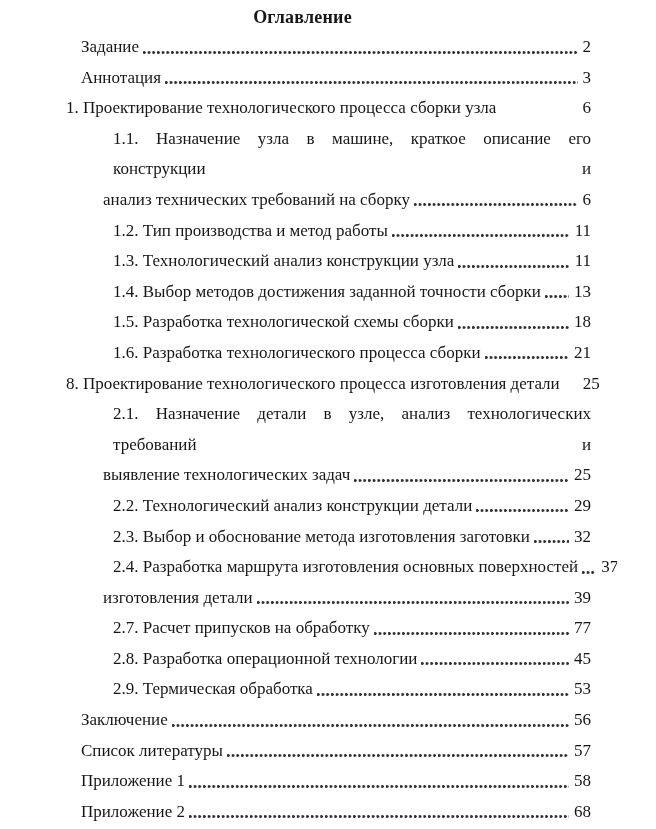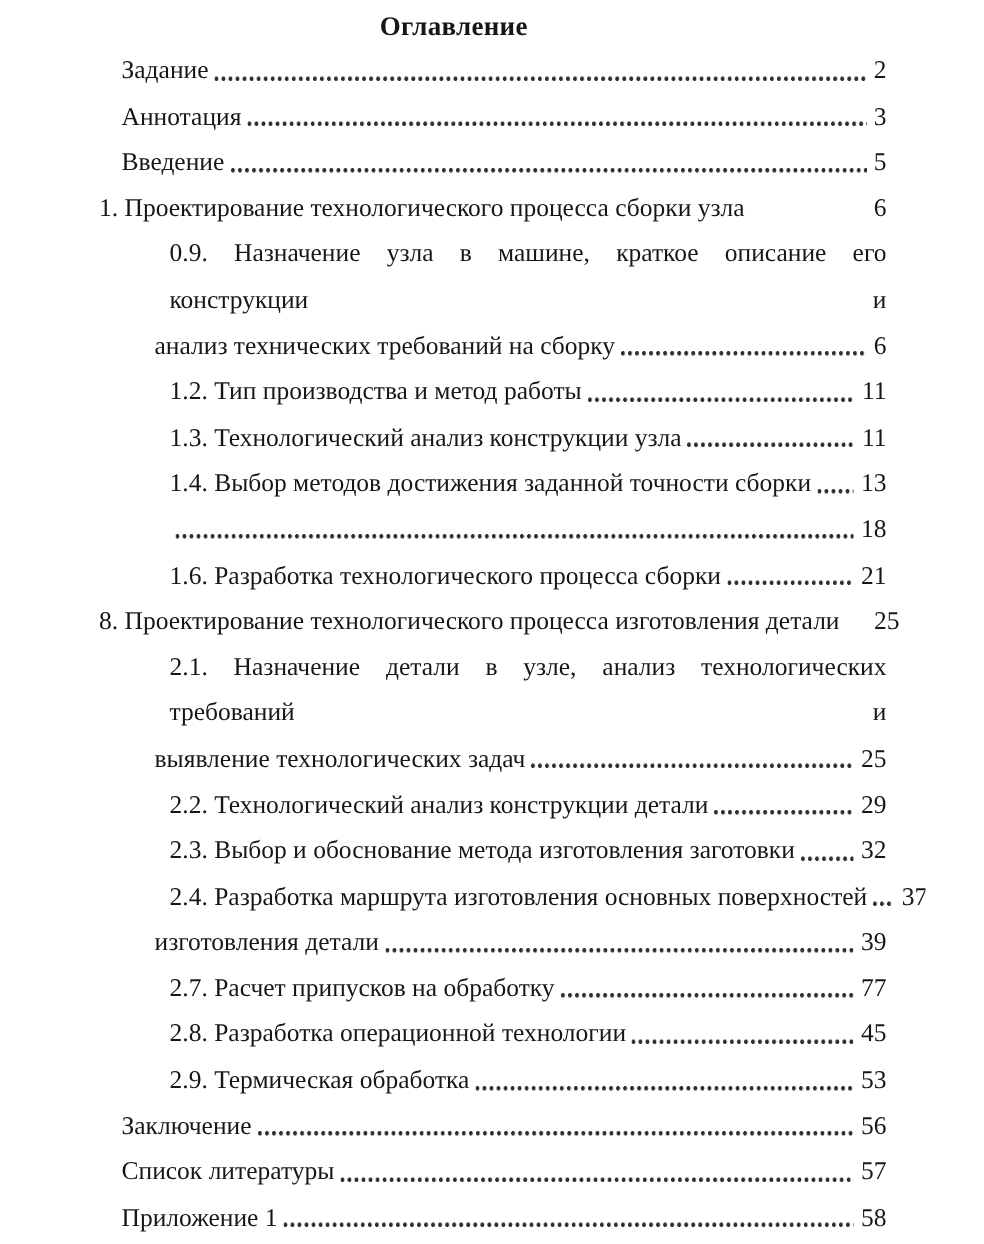--- a/index.html
+++ b/index.html
@@ -84,36 +84,29 @@
           <span class="pagenum">2</span>
         </div>
       </div>
       <div class="entry item">
         <div class="line first last">
           <span class="text">Аннотация</span>
           <span class="leader"></span>
           <span class="pagenum">3</span>
         </div>
       </div>
-      <div class="entry item">
-        <div class="line first last">
-          <span class="text">Введение</span>
-          <span class="leader"></span>
-          <span class="pagenum">5</span>
-        </div>
-      </div>
       <div class="entry chapter">
         <div class="line first last">
           <span class="text">1. Проектирование технологического процесса сборки узла</span>
           <span class="leader"></span>
           <span class="pagenum">6</span>
         </div>
       </div>
       <div class="entry sub">
-        <div class="line first full">0.9. Назначение узла в машине, краткое описание его конструкции и</div>
+        <div class="line first full">1.1. Назначение узла в машине, краткое описание его конструкции и</div>
         <div class="line last">
           <span class="text">анализ технических требований на сборку</span>
           <span class="leader"></span>
           <span class="pagenum">6</span>
         </div>
       </div>
       <div class="entry sub">
         <div class="line first last">
           <span class="text">1.2. Тип производства и метод работы</span>
           <span class="leader"></span>
@@ -129,20 +122,21 @@
       </div>
       <div class="entry sub">
         <div class="line first last">
           <span class="text">1.4. Выбор методов достижения заданной точности сборки</span>
           <span class="leader"></span>
           <span class="pagenum">13</span>
         </div>
       </div>
       <div class="entry sub">
         <div class="line first last">
+          <span class="text">1.5. Разработка технологической схемы сборки</span>
           <span class="leader"></span>
           <span class="pagenum">18</span>
         </div>
       </div>
       <div class="entry sub">
         <div class="line first last">
           <span class="text">1.6. Разработка технологического процесса сборки</span>
           <span class="leader"></span>
           <span class="pagenum">21</span>
         </div>

